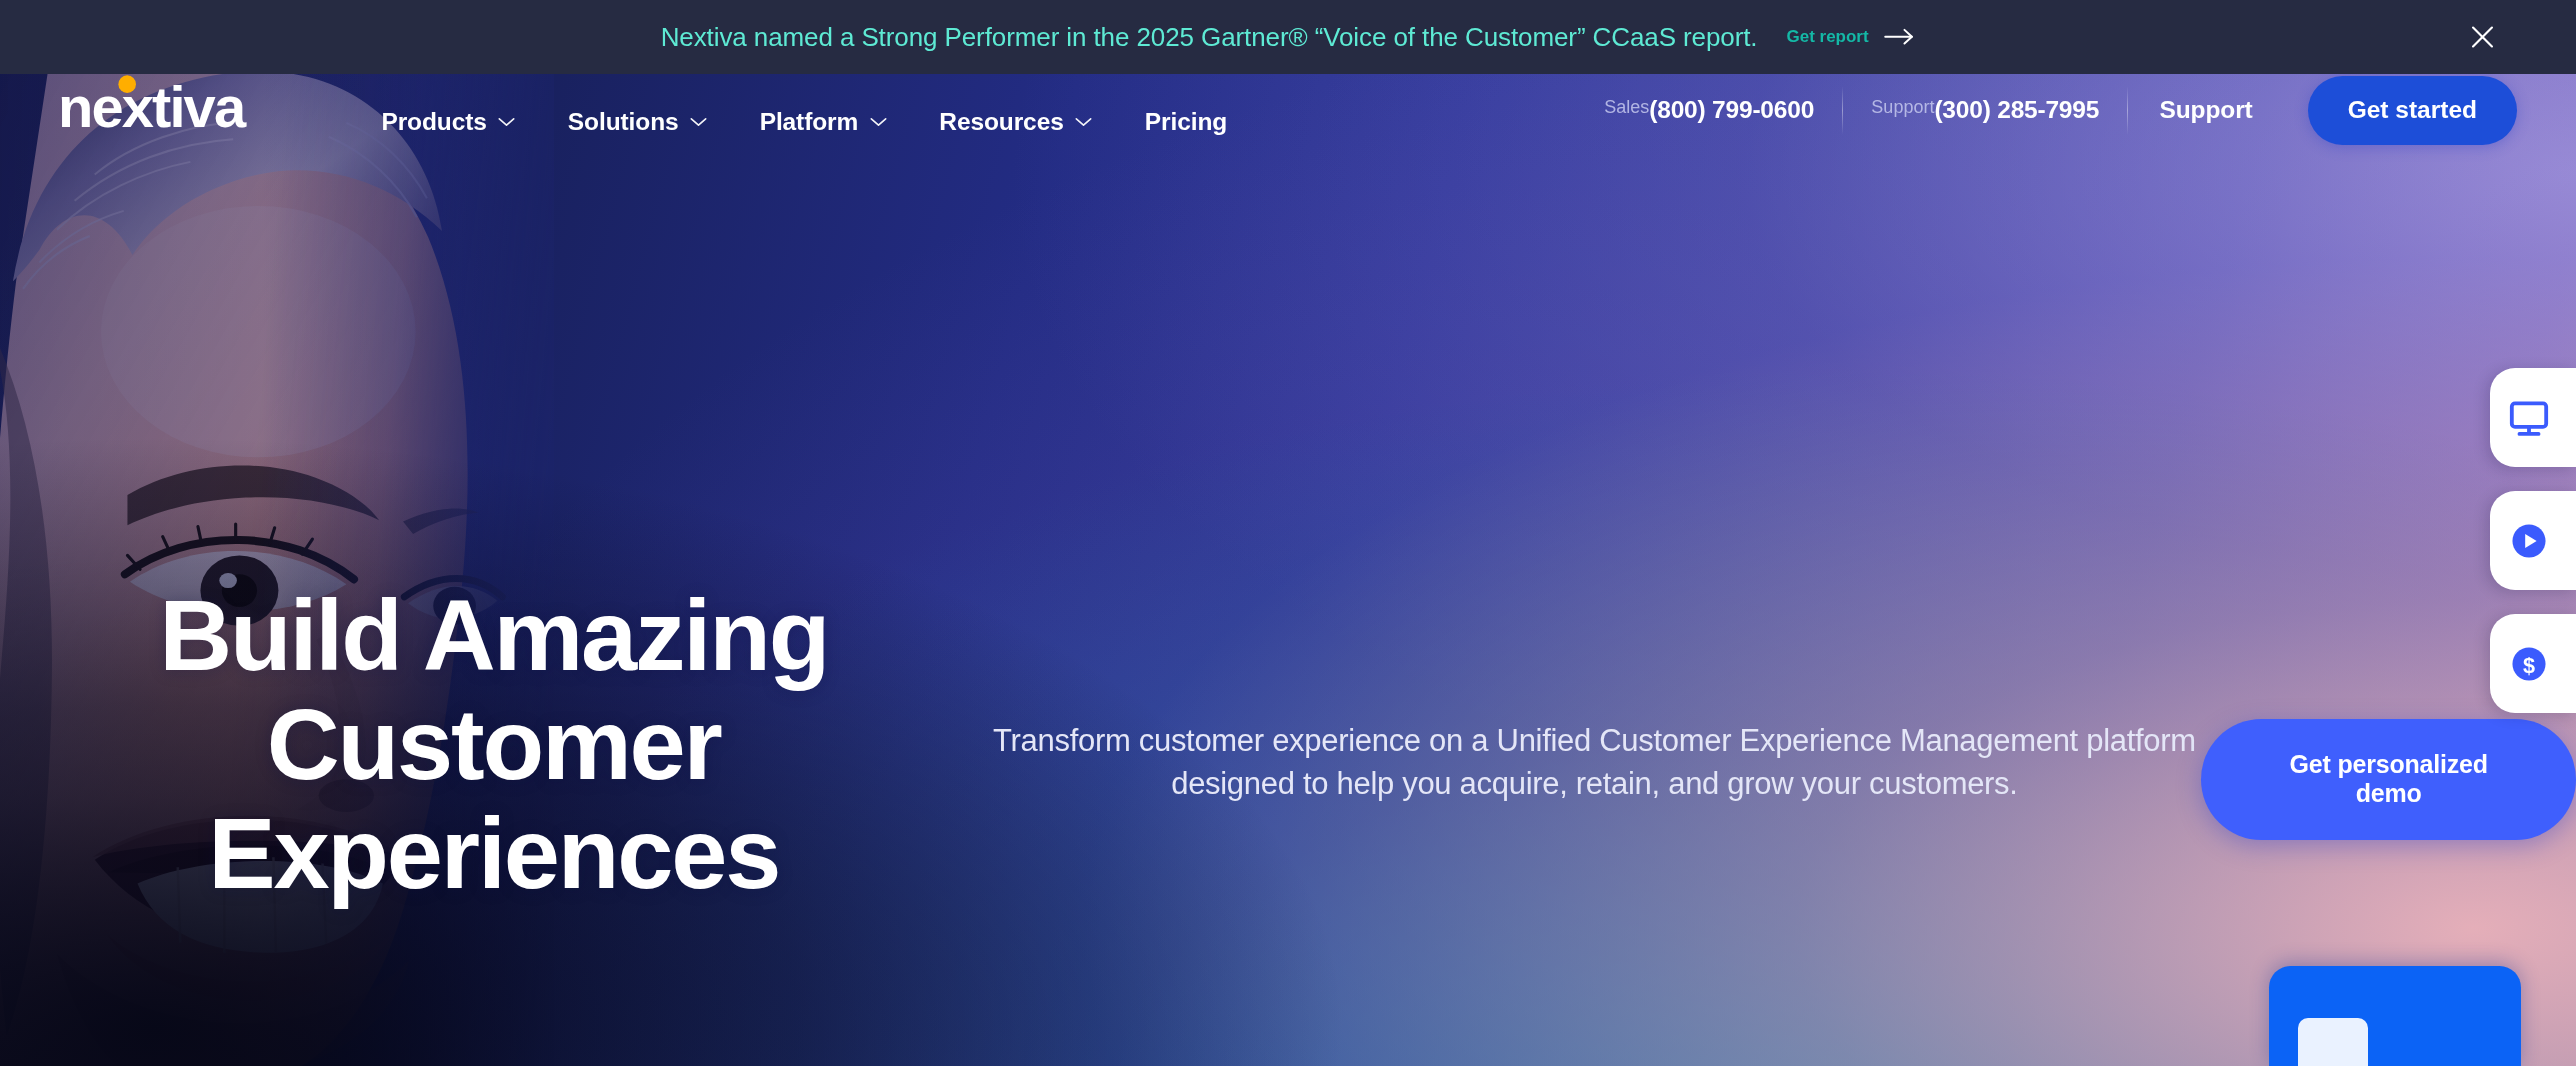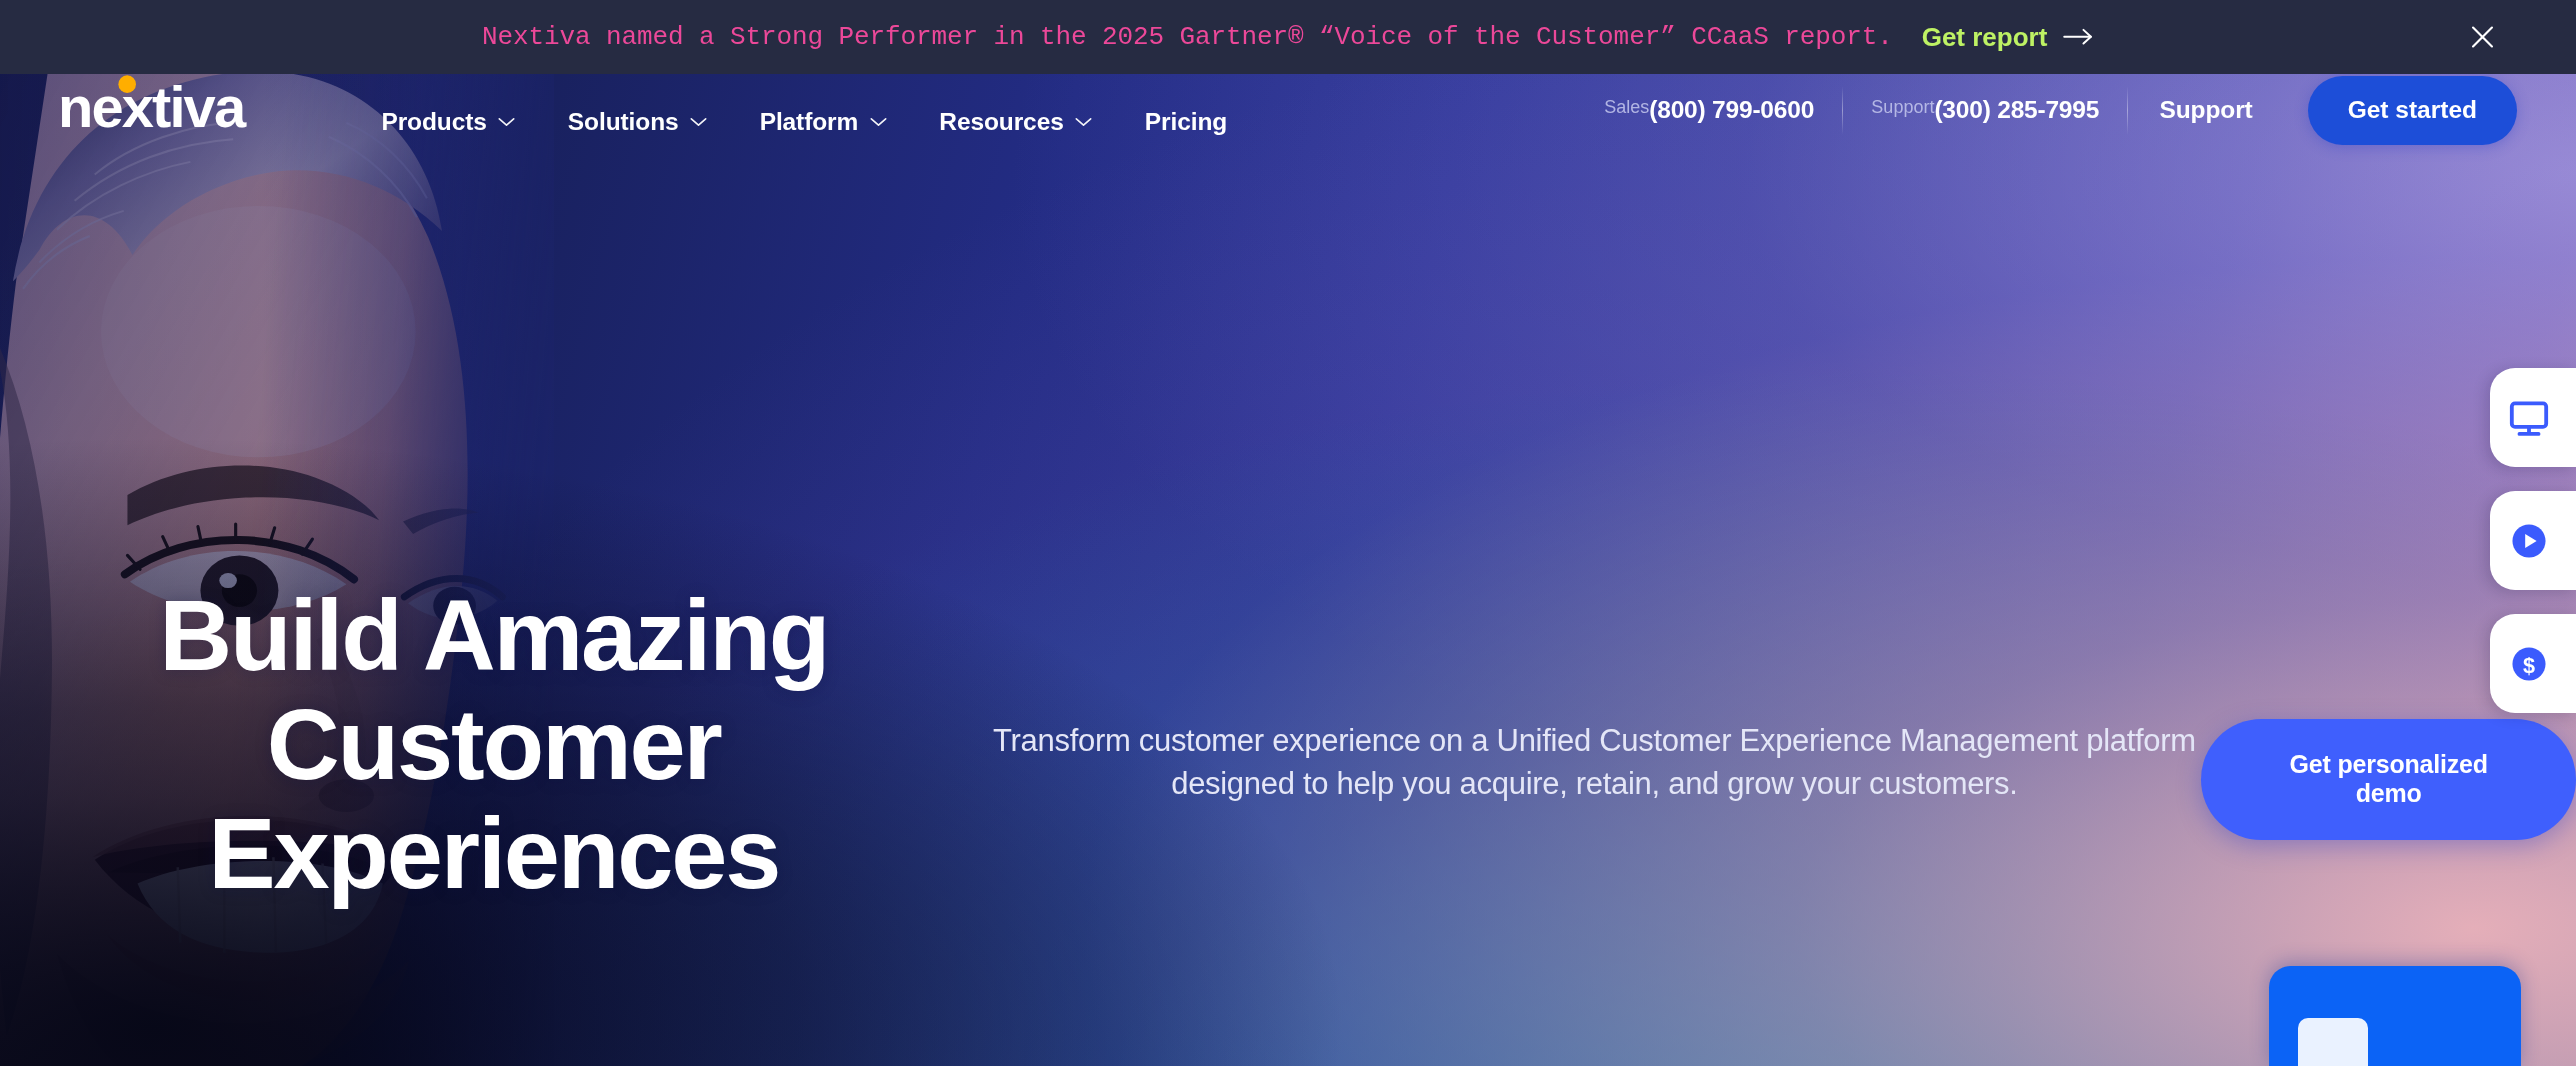--- a/index.html
+++ b/index.html
@@ -13,26 +13,26 @@
   
   .banner{
     position:absolute; left:0; top:0;
     width:2576px; height:74px;
     background:#262B42;
     display:flex; align-items:center; justify-content:center;
     z-index:40;
   }
   .banner-inner{ display:flex; align-items:center; gap:29px; }
   .banner-text{
-    color:#ec4899; font-size:26px; font-weight:400;
-    letter-spacing:-0.1px; white-space:nowrap;font-family:Liberation Mono, monospace;
+    color:#5eead4; font-size:26px; font-weight:400;
+    letter-spacing:-0.1px; white-space:nowrap;
   }
   .banner-cta{
     display:flex; align-items:center; gap:15.7px;
-    color:#bef264; font-size:26px; font-weight:700;
+    color:#14b8a6; font-size:17px; font-weight:700;
     white-space:nowrap; cursor:pointer; text-decoration:none;
   }
   .banner-arrow{ width:31px; height:21.4px; display:block; }
   .banner-close{
     position:absolute; right:74px; top:50%;
     transform:translateY(-50%);
     width:39px; height:39px; cursor:pointer;
     display:flex; align-items:center; justify-content:center;
   }
 

